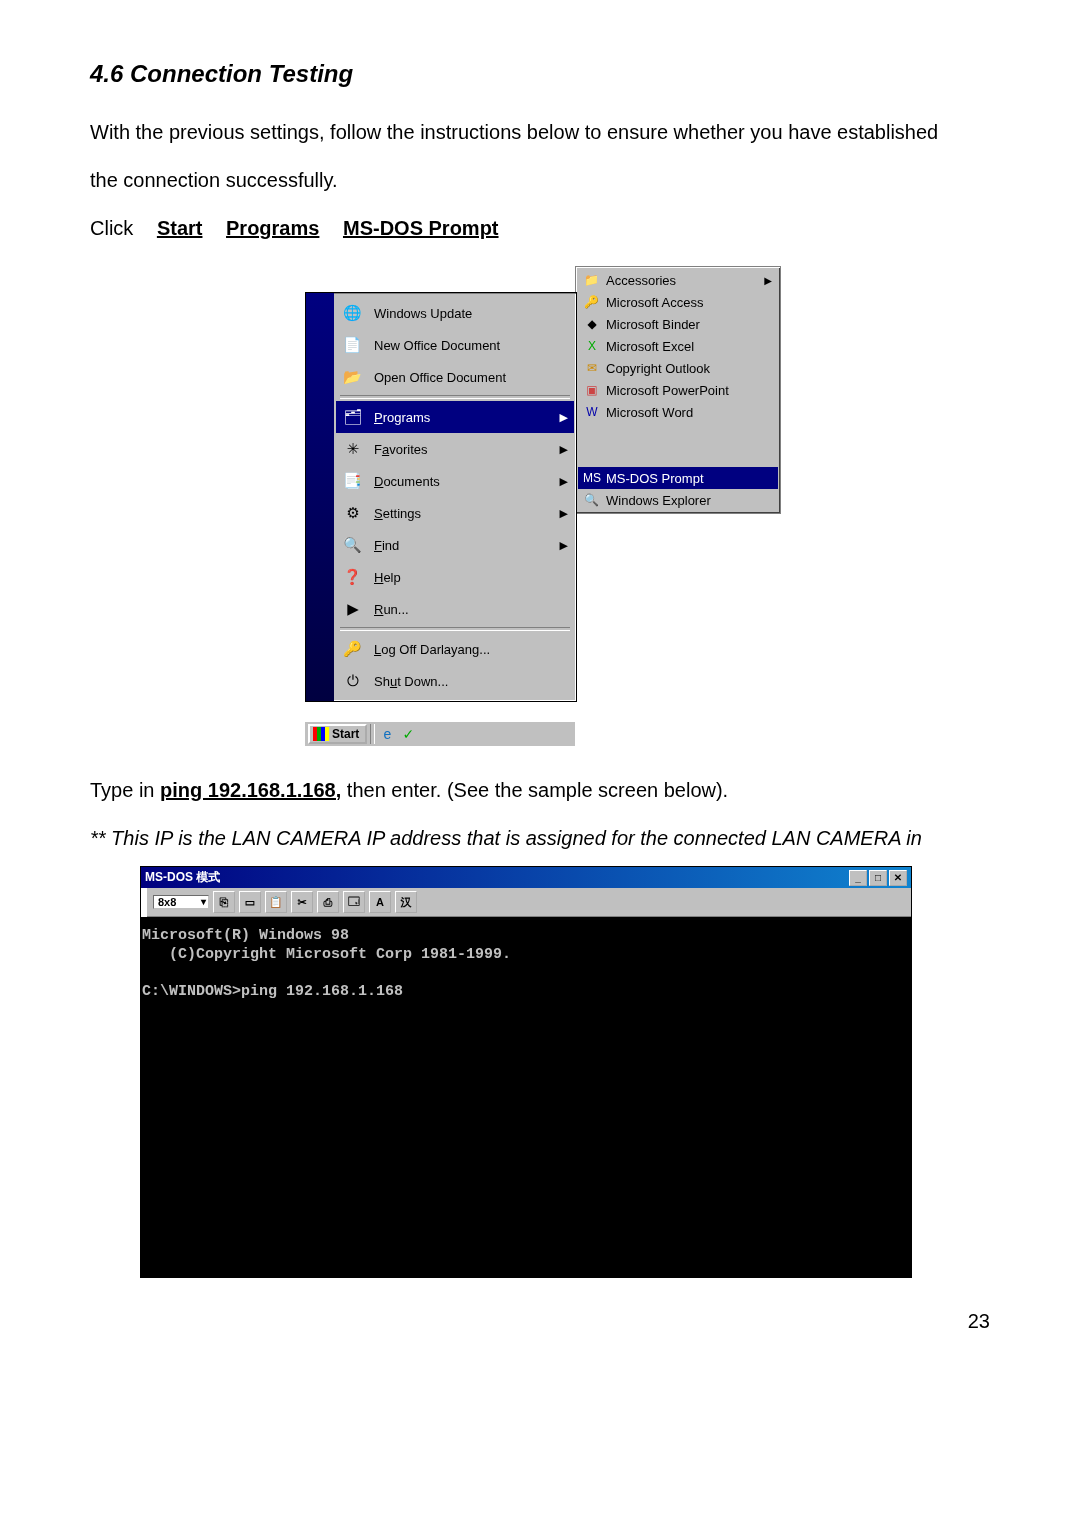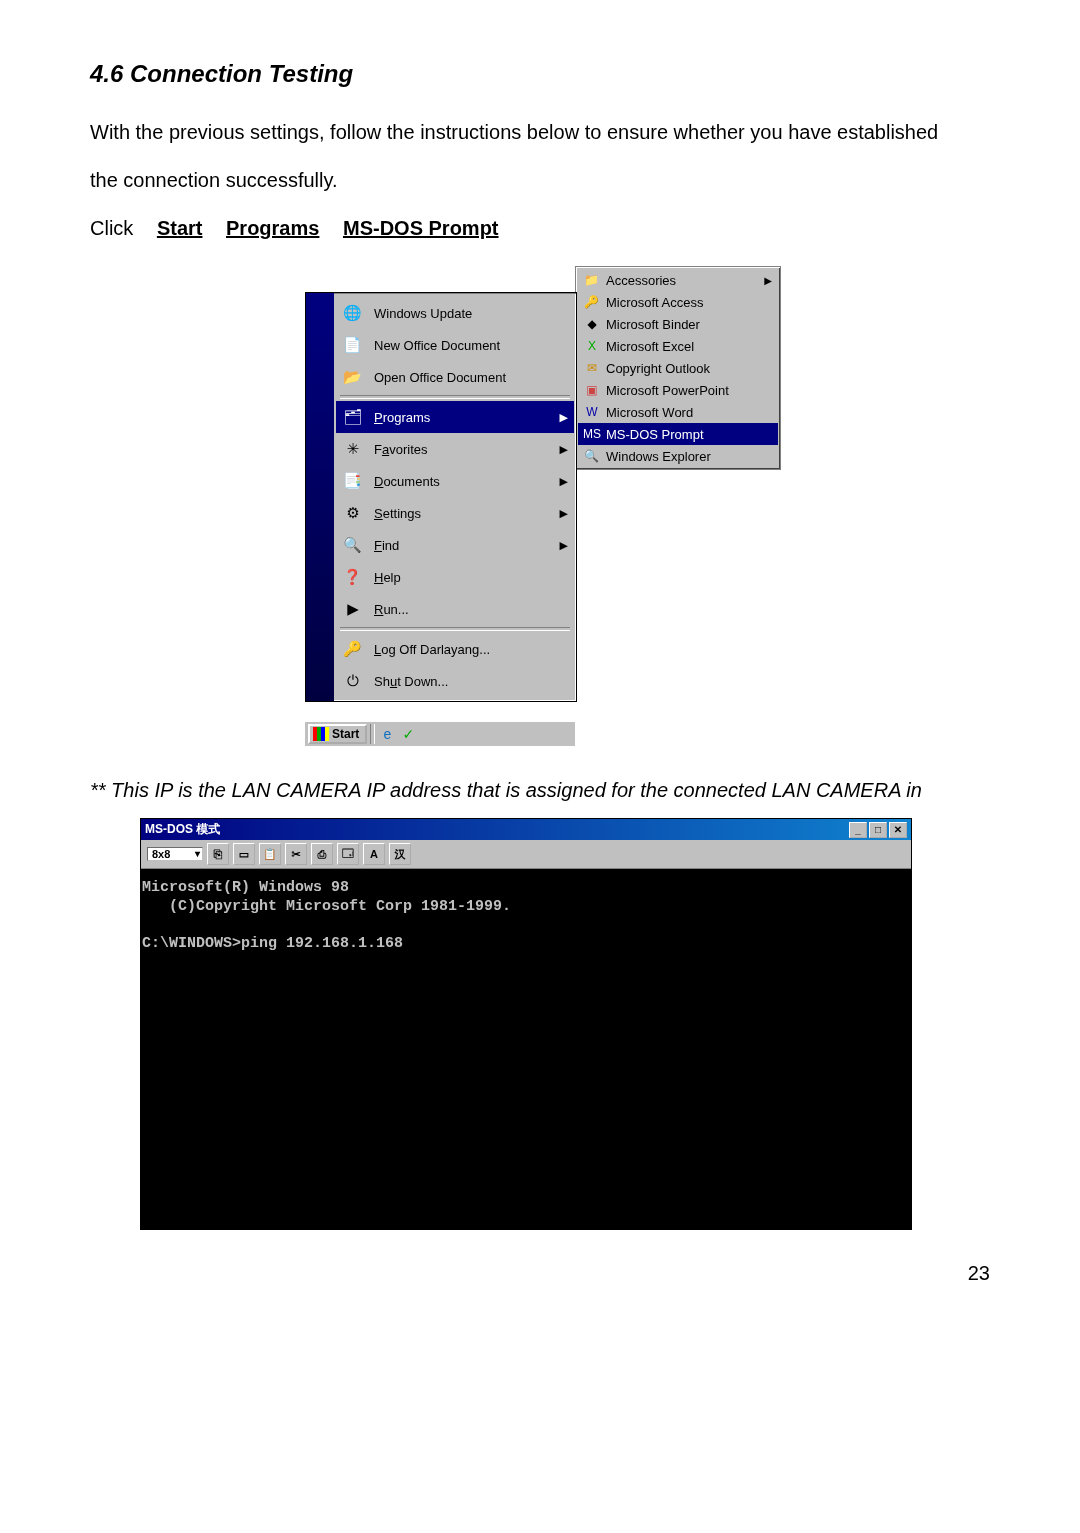--- a/index.html
+++ b/index.html
@@ -110,21 +110,21 @@
     box-shadow: 1px 1px 0 #fff inset, -1px -1px 0 #404040 inset;
     padding: 2px;
   }
   .sub-item {
     display: flex;
     align-items: center;
     padding: 2px 6px;
     min-height: 18px;
     position: relative;
   }
-  .sub-item.highlight { background: #000080; color: #fff; }
+  .sub-item.highlight { background: #000080; color: #fff; margin-top: 44px; }
   .sub-icon {
     width: 16px; height: 16px;
     margin-right: 6px;
     display: inline-flex;
     align-items: center;
     justify-content: center;
     font-size: 12px;
   }
   .sub-arrow { margin-left: auto; font-size: 10px; }
   
@@ -193,20 +193,21 @@
     color: #000;
     font-family: Arial, sans-serif;
   }
   .dos-toolbar {
     background: #c0c0c0;
     padding: 3px 6px;
     display: flex;
     align-items: center;
     gap: 4px;
     border-bottom: 1px solid #808080;
+    margin-left: 6px;
   }
   .dos-drop {
     background: #fff;
     border: 1px inset #c0c0c0;
     font-size: 11px;
     padding: 0 14px 0 4px;
     position: relative;
     min-width: 36px;
   }
   .dos-drop::after {
@@ -366,20 +367,23 @@
       <div class="start-btn">
         <span class="win-flag"></span>
         <span>Start</span>
       </div>
       <span class="tb-divider"></span>
       <span class="tb-icon" style="color:#1070c0;">e</span>
       <span class="tb-icon" style="color:#0a0;">✓</span>
     </div>
   </div>
 
+  <p>
+    <span>Type in </span><span class="b u">ping 192.168.1.168,</span><span> then enter. (See the sample screen below).</span>
+  </p>
   <p class="i">** This IP is the LAN CAMERA IP address that is assigned for the connected LAN CAMERA in</p>
 
   <div class="doswin">
     <div class="dos-title">
       <span class="dos-title-text">MS-DOS 模式</span>
       <span class="dos-title-spacer"></span>
       <div class="dos-sys">
         <span class="dos-sys-btn">_</span>
         <span class="dos-sys-btn">□</span>
         <span class="dos-sys-btn">✕</span>

